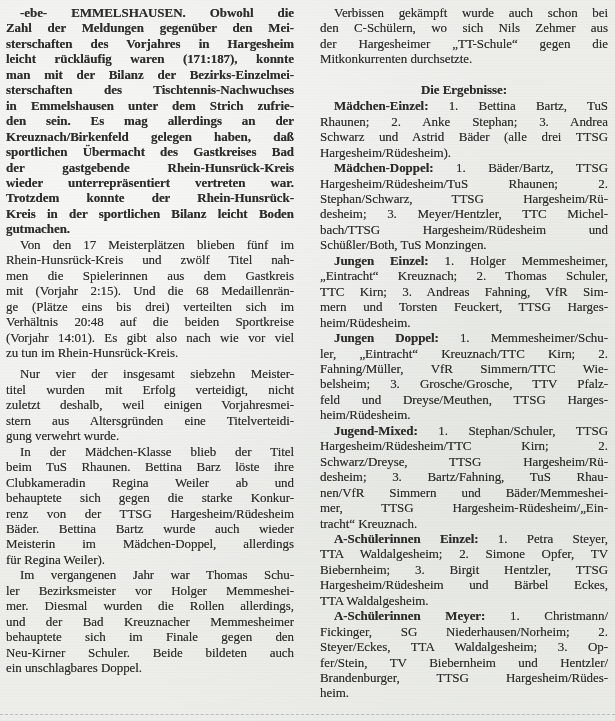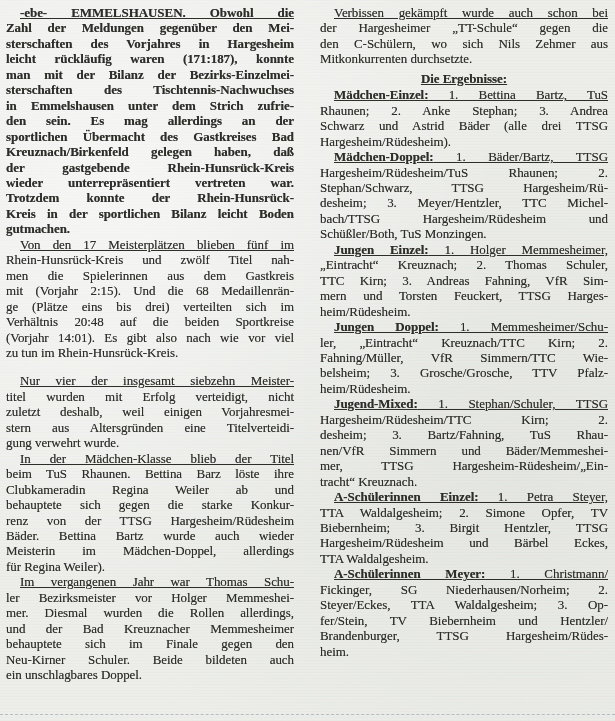--- a/index.html
+++ b/index.html
@@ -22,30 +22,30 @@
     gap:26px;
     padding:5px 7px 0 6px;
     font-family:"Liberation Serif","DejaVu Serif",serif;
     font-size:13px;
     line-height:15.45px;
     letter-spacing:-0.06px;
     color:var(--ink);
   }
   .col{ width:288px; flex:0 0 288px; }
   .para{}
-  .para.gap{ margin-top:13px; }
+  .para.gap{ margin-top:6px; }
   .para.bold{ font-weight:700; }
   .ln{
     text-align:justify;
     text-align-last:justify;
     text-shadow:0 0 .35px rgba(45,45,42,.55);
   }
-  .ln.first{ text-indent:14px;text-decoration:underline; }
+  .ln.first{ text-indent:14px; }
   .ln.last{ text-align-last:left; }
-  .para.center{ margin:4px 0 1px; }
+  .para.center{ margin:15px 0 1px; }
   .para.center .ln{
     text-align:center;
     text-align-last:center;
     font-weight:700;
     text-indent:0;
   }
   .lead{ font-weight:700; }
   .cut-rule{
     position:absolute;
     left:0; right:0; bottom:6px;
@@ -60,22 +60,22 @@
   <div class="col">
       <div class="para bold">
         <div class="ln first">-ebe- EMMELSHAUSEN. Obwohl die</div>
         <div class="ln">Zahl der Meldungen gegenüber den Mei-</div>
         <div class="ln">sterschaften des Vorjahres in Hargesheim</div>
         <div class="ln">leicht rückläufig waren (171:187), konnte</div>
         <div class="ln">man mit der Bilanz der Bezirks-Einzelmei-</div>
         <div class="ln">sterschaften des Tischtennis-Nachwuchses</div>
         <div class="ln">in Emmelshausen unter dem Strich zufrie-</div>
         <div class="ln">den sein. Es mag allerdings an der</div>
+        <div class="ln">Kreuznach/Birkenfeld gelegen haben, daß</div>
         <div class="ln">sportlichen Übermacht des Gastkreises Bad</div>
-        <div class="ln">Kreuznach/Birkenfeld gelegen haben, daß</div>
         <div class="ln">der gastgebende Rhein-Hunsrück-Kreis</div>
         <div class="ln">wieder unterrepräsentiert vertreten war.</div>
         <div class="ln">Trotzdem konnte der Rhein-Hunsrück-</div>
         <div class="ln">Kreis in der sportlichen Bilanz leicht Boden</div>
         <div class="ln last">gutmachen.</div>
       </div>
       <div class="para">
         <div class="ln first">Von den 17 Meisterplätzen blieben fünf im</div>
         <div class="ln">Rhein-Hunsrück-Kreis und zwölf Titel nah-</div>
         <div class="ln">men die Spielerinnen aus dem Gastkreis</div>
@@ -108,22 +108,22 @@
         <div class="ln">mer. Diesmal wurden die Rollen allerdings,</div>
         <div class="ln">und der Bad Kreuznacher Memmesheimer</div>
         <div class="ln">behauptete sich im Finale gegen den</div>
         <div class="ln">Neu-Kirner Schuler. Beide bildeten auch</div>
         <div class="ln last">ein unschlagbares Doppel.</div>
       </div>
     </div>
   <div class="col">
       <div class="para">
         <div class="ln first">Verbissen gekämpft wurde auch schon bei</div>
+        <div class="ln">den C-Schülern, wo sich Nils Zehmer aus</div>
         <div class="ln">der Hargesheimer „TT-Schule“ gegen die</div>
-        <div class="ln">den C-Schülern, wo sich Nils Zehmer aus</div>
         <div class="ln last">Mitkonkurrenten durchsetzte.</div>
       </div>
       <div class="para center">
         <div class="ln first last">Die Ergebnisse:</div>
       </div>
       <div class="para">
         <div class="ln first"><span class="lead">Mädchen-Einzel:</span> 1. Bettina Bartz, TuS</div>
         <div class="ln">Rhaunen; 2. Anke Stephan; 3. Andrea</div>
         <div class="ln">Schwarz und Astrid Bäder (alle drei TTSG</div>
         <div class="ln last">Hargesheim/Rüdesheim).</div>
@@ -141,25 +141,27 @@
         <div class="ln">„Eintracht“ Kreuznach; 2. Thomas Schuler,</div>
         <div class="ln">TTC Kirn; 3. Andreas Fahning, VfR Sim-</div>
         <div class="ln">mern und Torsten Feuckert, TTSG Harges-</div>
         <div class="ln last">heim/Rüdesheim.</div>
       </div>
       <div class="para">
         <div class="ln first"><span class="lead">Jungen Doppel:</span> 1. Memmesheimer/Schu-</div>
         <div class="ln">ler, „Eintracht“ Kreuznach/TTC Kirn; 2.</div>
         <div class="ln">Fahning/Müller, VfR Simmern/TTC Wie-</div>
         <div class="ln">belsheim; 3. Grosche/Grosche, TTV Pfalz-</div>
+        <div class="ln">feld und Dreyse/Meuthen, TTSG Harges-</div>
         <div class="ln last">heim/Rüdesheim.</div>
       </div>
       <div class="para">
         <div class="ln first"><span class="lead">Jugend-Mixed:</span> 1. Stephan/Schuler, TTSG</div>
         <div class="ln">Hargesheim/Rüdesheim/TTC Kirn; 2.</div>
+        <div class="ln">Schwarz/Dreyse, TTSG Hargesheim/Rü-</div>
         <div class="ln">desheim; 3. Bartz/Fahning, TuS Rhau-</div>
         <div class="ln">nen/VfR Simmern und Bäder/Memmeshei-</div>
         <div class="ln">mer, TTSG Hargesheim-Rüdesheim/„Ein-</div>
         <div class="ln last">tracht“ Kreuznach.</div>
       </div>
       <div class="para">
         <div class="ln first"><span class="lead">A-Schülerinnen Einzel:</span> 1. Petra Steyer,</div>
         <div class="ln">TTA Waldalgesheim; 2. Simone Opfer, TV</div>
         <div class="ln">Biebernheim; 3. Birgit Hentzler, TTSG</div>
         <div class="ln">Hargesheim/Rüdesheim und Bärbel Eckes,</div>

